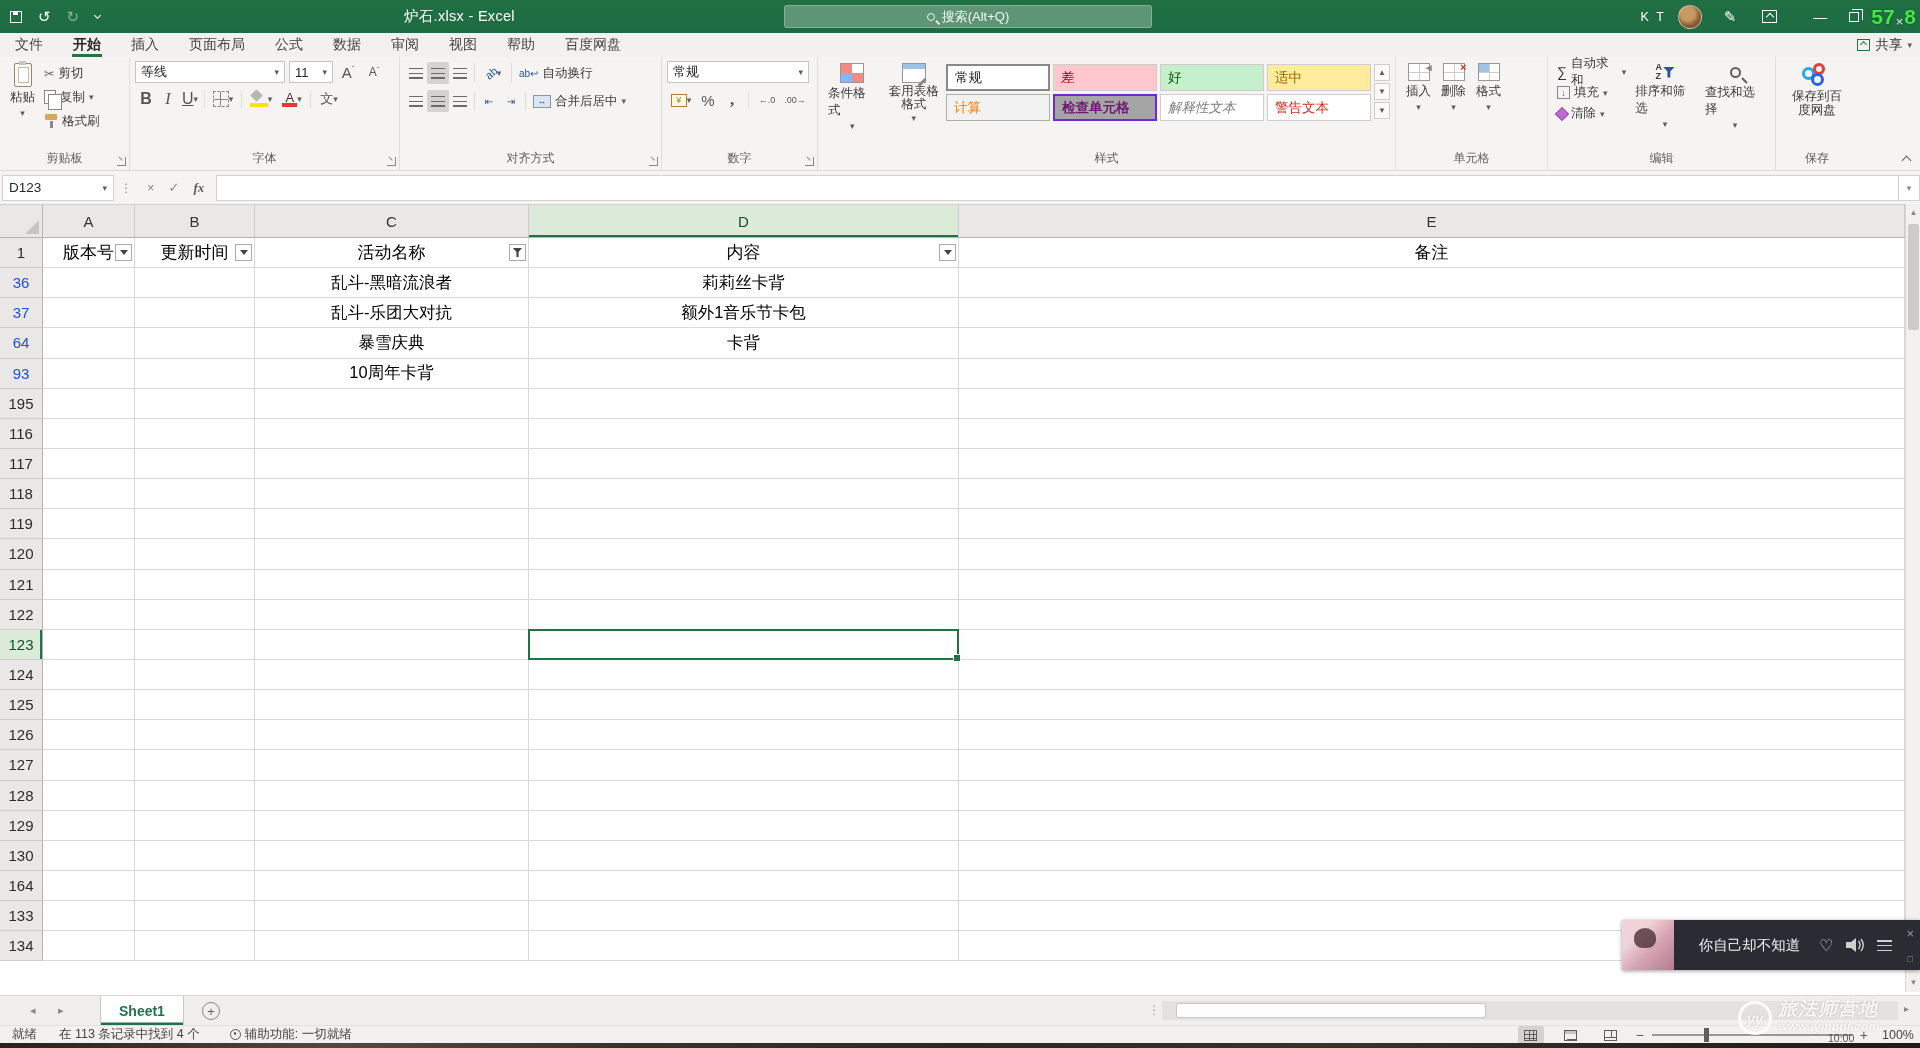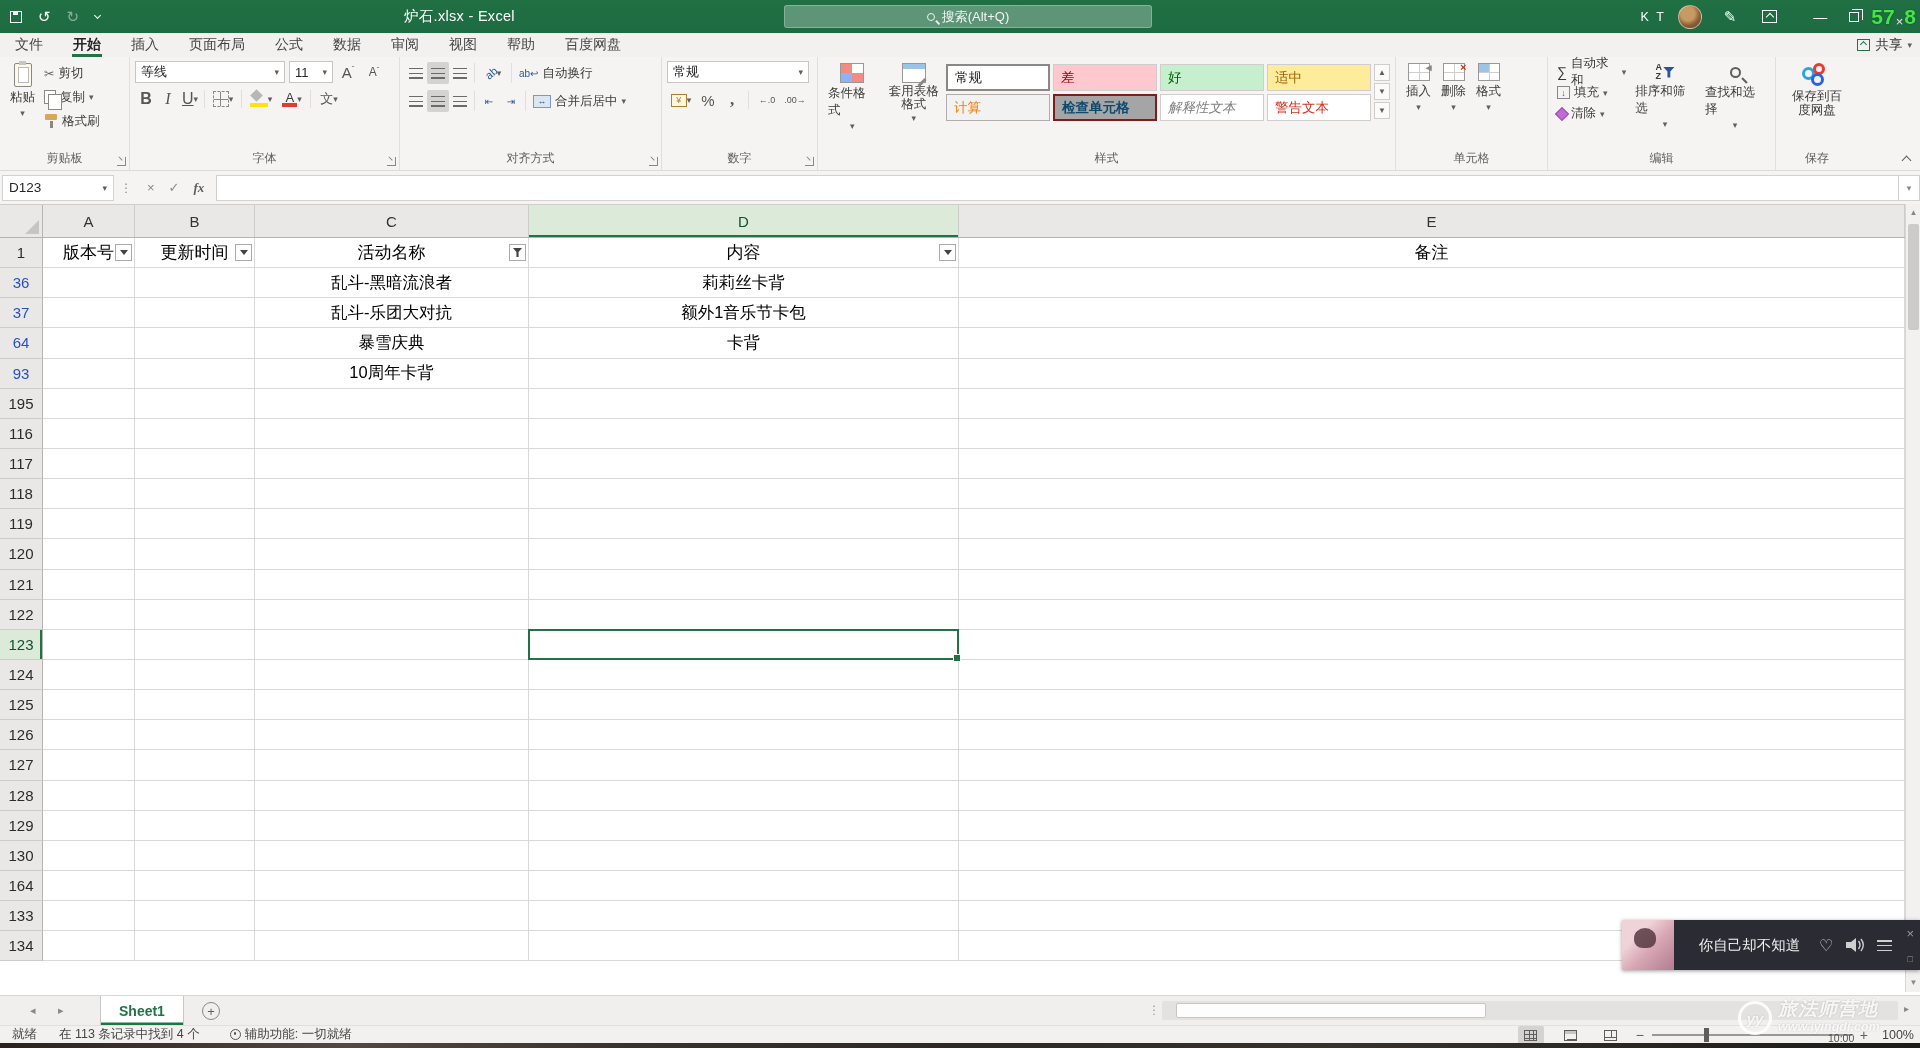--- a/index.html
+++ b/index.html
@@ -83,21 +83,21 @@
     background:linear-gradient(#d0cecc,#d0cecc) 0 8px/100% 1px no-repeat, linear-gradient(#d0cecc,#d0cecc) 10px 0/1px 100% no-repeat, #fff; position:relative; }
   .mini-tbl .mark { position:absolute; right:-3px; top:-3px; font-size:11px; font-weight:bold; }
   .mini-tbl .fillc { position:absolute; left:0; top:0; width:10px; height:8px; background:#9dc3e6; }
   .gal { display:grid; grid-template-columns:repeat(4,104px); grid-auto-rows:27px; gap:3px; margin-top:3px; }
   .sgc { display:flex; align-items:center; padding:0 7px; font-size:13.5px; border:1px solid #d0cecc; background:#fff; color:#262626; }
   .sg-normal { border:2px solid #8a8886; }
   .sg-bad { background:#ffc7ce; color:#9c0006; }
   .sg-good { background:#c6efce; color:#006100; }
   .sg-neutral { background:#ffeb9c; color:#9c6500; }
   .sg-calc { color:#fa7d00; background:#f2f2f2; border:1px solid #b0aeac; }
-  .sg-check { background:#a5a5a5; color:#0c4a6e; font-weight:bold; border:2px solid #7f1d1d; }
+  .sg-check { background:#a5a5a5; color:#701a75; font-weight:bold; border:2px solid #6d28d9; }
   .sg-explain { color:#7f7f7f; font-style:italic; }
   .sg-warn { color:#d03020; }
   .galarr { display:flex; flex-direction:column; gap:2px; margin:3px 0 0 3px; }
   .galarr div { width:16px; height:17px; border:1px solid #d0cecc; background:#fbfaf9; display:flex; align-items:center; justify-content:center; font-size:8px; color:#605e5c; }
   .sort-ic { display:flex; align-items:center; gap:1px; }
   .az { display:flex; flex-direction:column; font-size:9px; line-height:9px; color:#3b3a39; font-weight:bold; }
   .funnel-b { width:12px; height:11px; clip-path:polygon(0 0,100% 0,62% 45%,62% 100%,38% 100%,38% 45%); background:#2b579a; }
   .lens2 { width:11px; height:11px; border:2px solid #605e5c; border-radius:50%; position:relative; }
   .lens2::after { content:""; position:absolute; left:9px; top:9px; width:2px; height:7px; background:#605e5c; transform:rotate(-45deg); transform-origin:top; }
   .baidu-ic { position:relative; width:30px; height:24px; }

